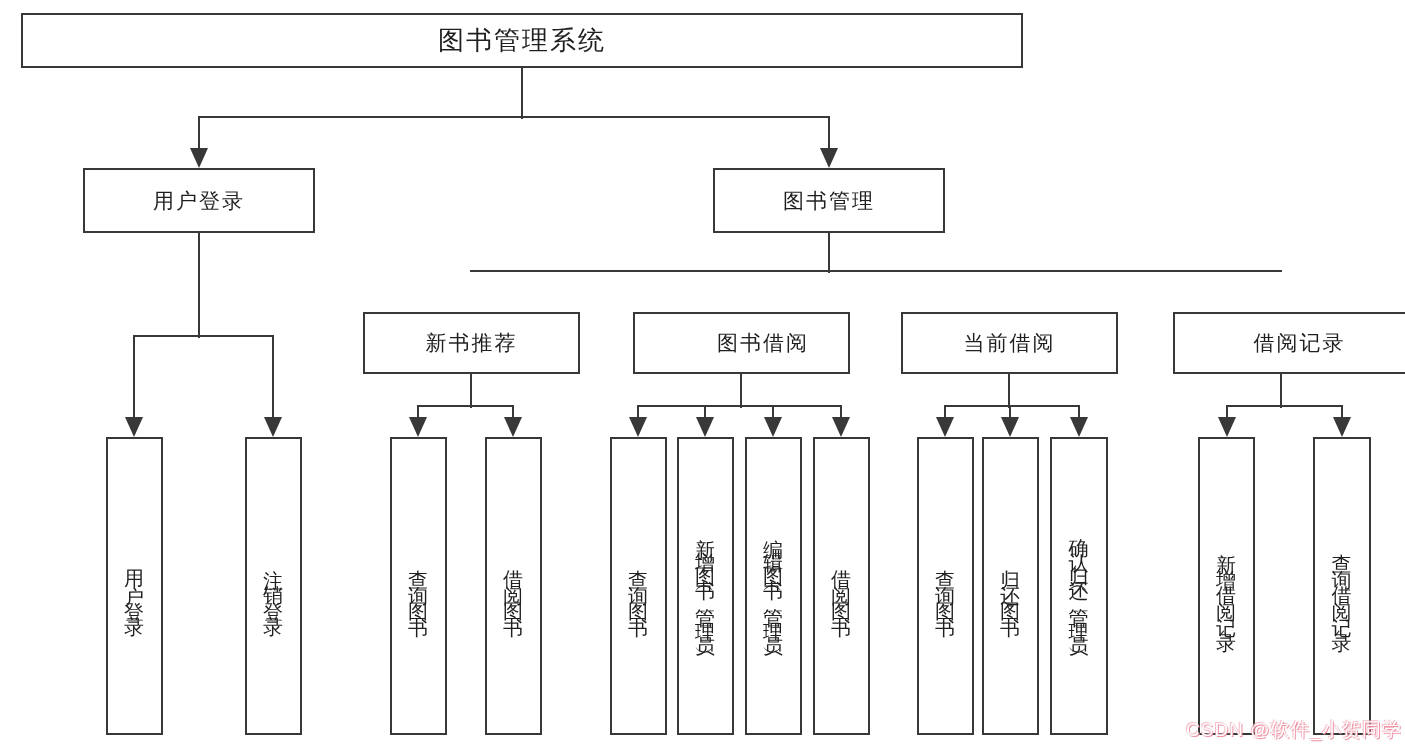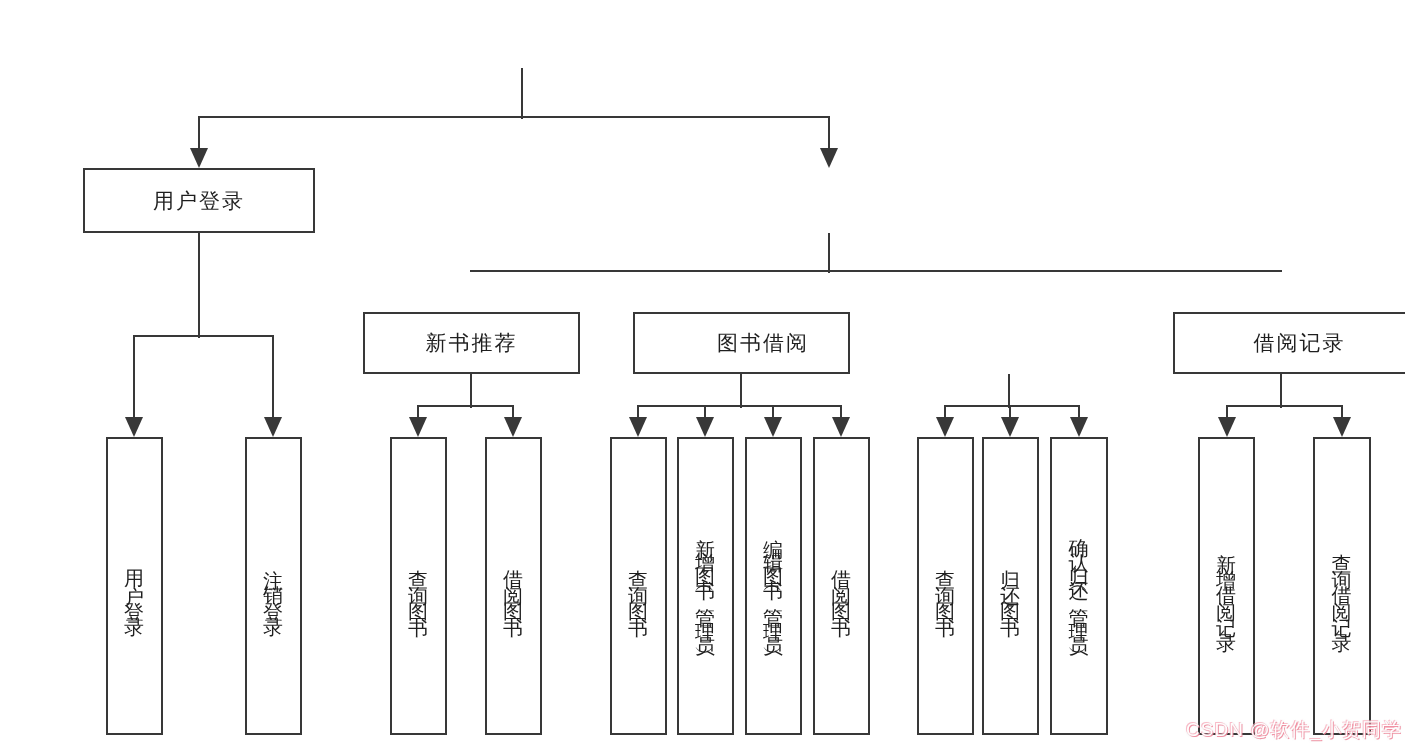--- a/index.html
+++ b/index.html
@@ -80,30 +80,39 @@
       <div class="line" style="left: 1009px; top: 406px; width: 2px; height: 15px; background: rgb(56, 56, 56);"></div>
       <div class="ahead" style="left: 1001px; top: 417px; border-top-color: rgb(56, 56, 56); border-left-width: 9px; border-right-width: 9px; border-top-width: 20px;"></div>
       <div class="line" style="left: 1078px; top: 406px; width: 2px; height: 15px; background: rgb(56, 56, 56);"></div>
       <div class="ahead" style="left: 1070px; top: 417px; border-top-color: rgb(56, 56, 56); border-left-width: 9px; border-right-width: 9px; border-top-width: 20px;"></div>
       <div class="line" style="left: 1226px; top: 406px; width: 2px; height: 15px; background: rgb(56, 56, 56);"></div>
       <div class="ahead" style="left: 1218px; top: 417px; border-top-color: rgb(56, 56, 56); border-left-width: 9px; border-right-width: 9px; border-top-width: 20px;"></div>
       <div class="line" style="left: 1341px; top: 406px; width: 2px; height: 15px; background: rgb(56, 56, 56);"></div>
       <div class="ahead" style="left: 1333px; top: 417px; border-top-color: rgb(56, 56, 56); border-left-width: 9px; border-right-width: 9px; border-top-width: 20px;"></div>
     </div>
 
+  <div class="box root-box" style="left:21px; top:13px; width:1002px; height:55px;">
+    <span>图书管理系统</span>
+  </div>
 
   <div class="box h-box" style="left:83px; top:168px; width:232px; height:65px;">
     <span>用户登录</span>
+  </div>
+  <div class="box h-box" style="left:713px; top:168px; width:232px; height:65px;">
+    <span>图书管理</span>
   </div>
 
   <div class="box h-box" style="left:363px; top:312px; width:217px; height:62px;">
     <span>新书推荐</span>
   </div>
   <div class="box h-box" style="left:633px; top:312px; width:217px; height:62px;padding-left:43px;">
     <span>图书借阅</span>
+  </div>
+  <div class="box h-box" style="left:901px; top:312px; width:217px; height:62px;">
+    <span>当前借阅</span>
   </div>
   <div class="box h-box" style="left:1173px; top:312px; width:253px; height:62px;">
     <span>借阅记录</span>
   </div>
 
   <div class="box v-box" style="left:106px; top:437px; width:57px; height:298px;">
     <span>用户登录</span>
   </div>
   <div class="box v-box" style="left:245px; top:437px; width:57px; height:298px;">
     <span>注销登录</span>

